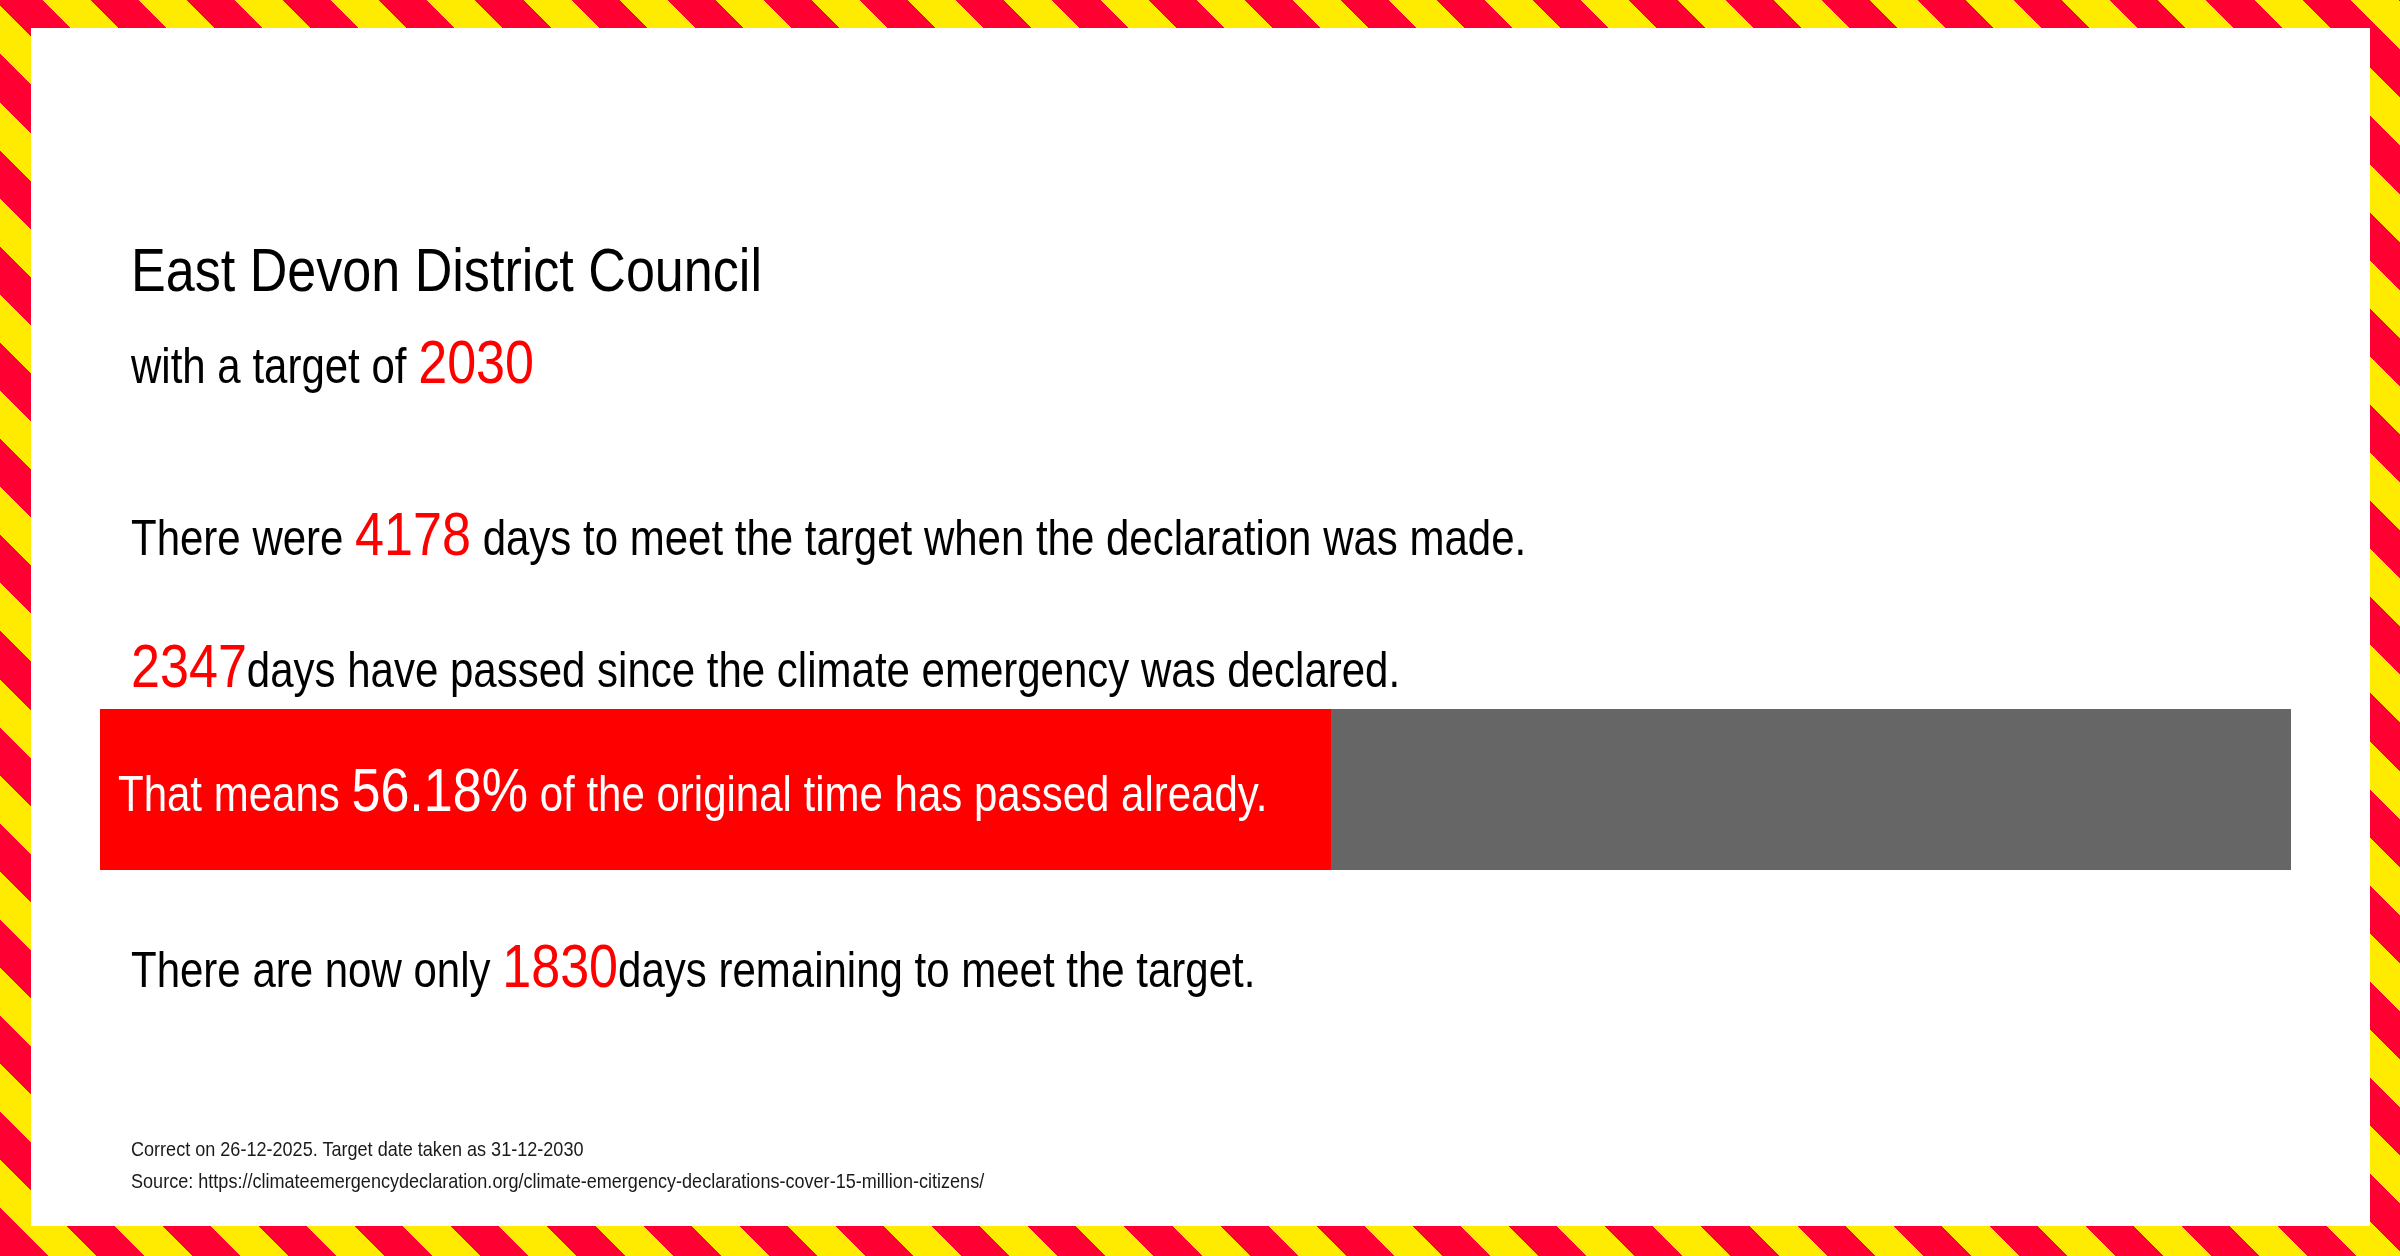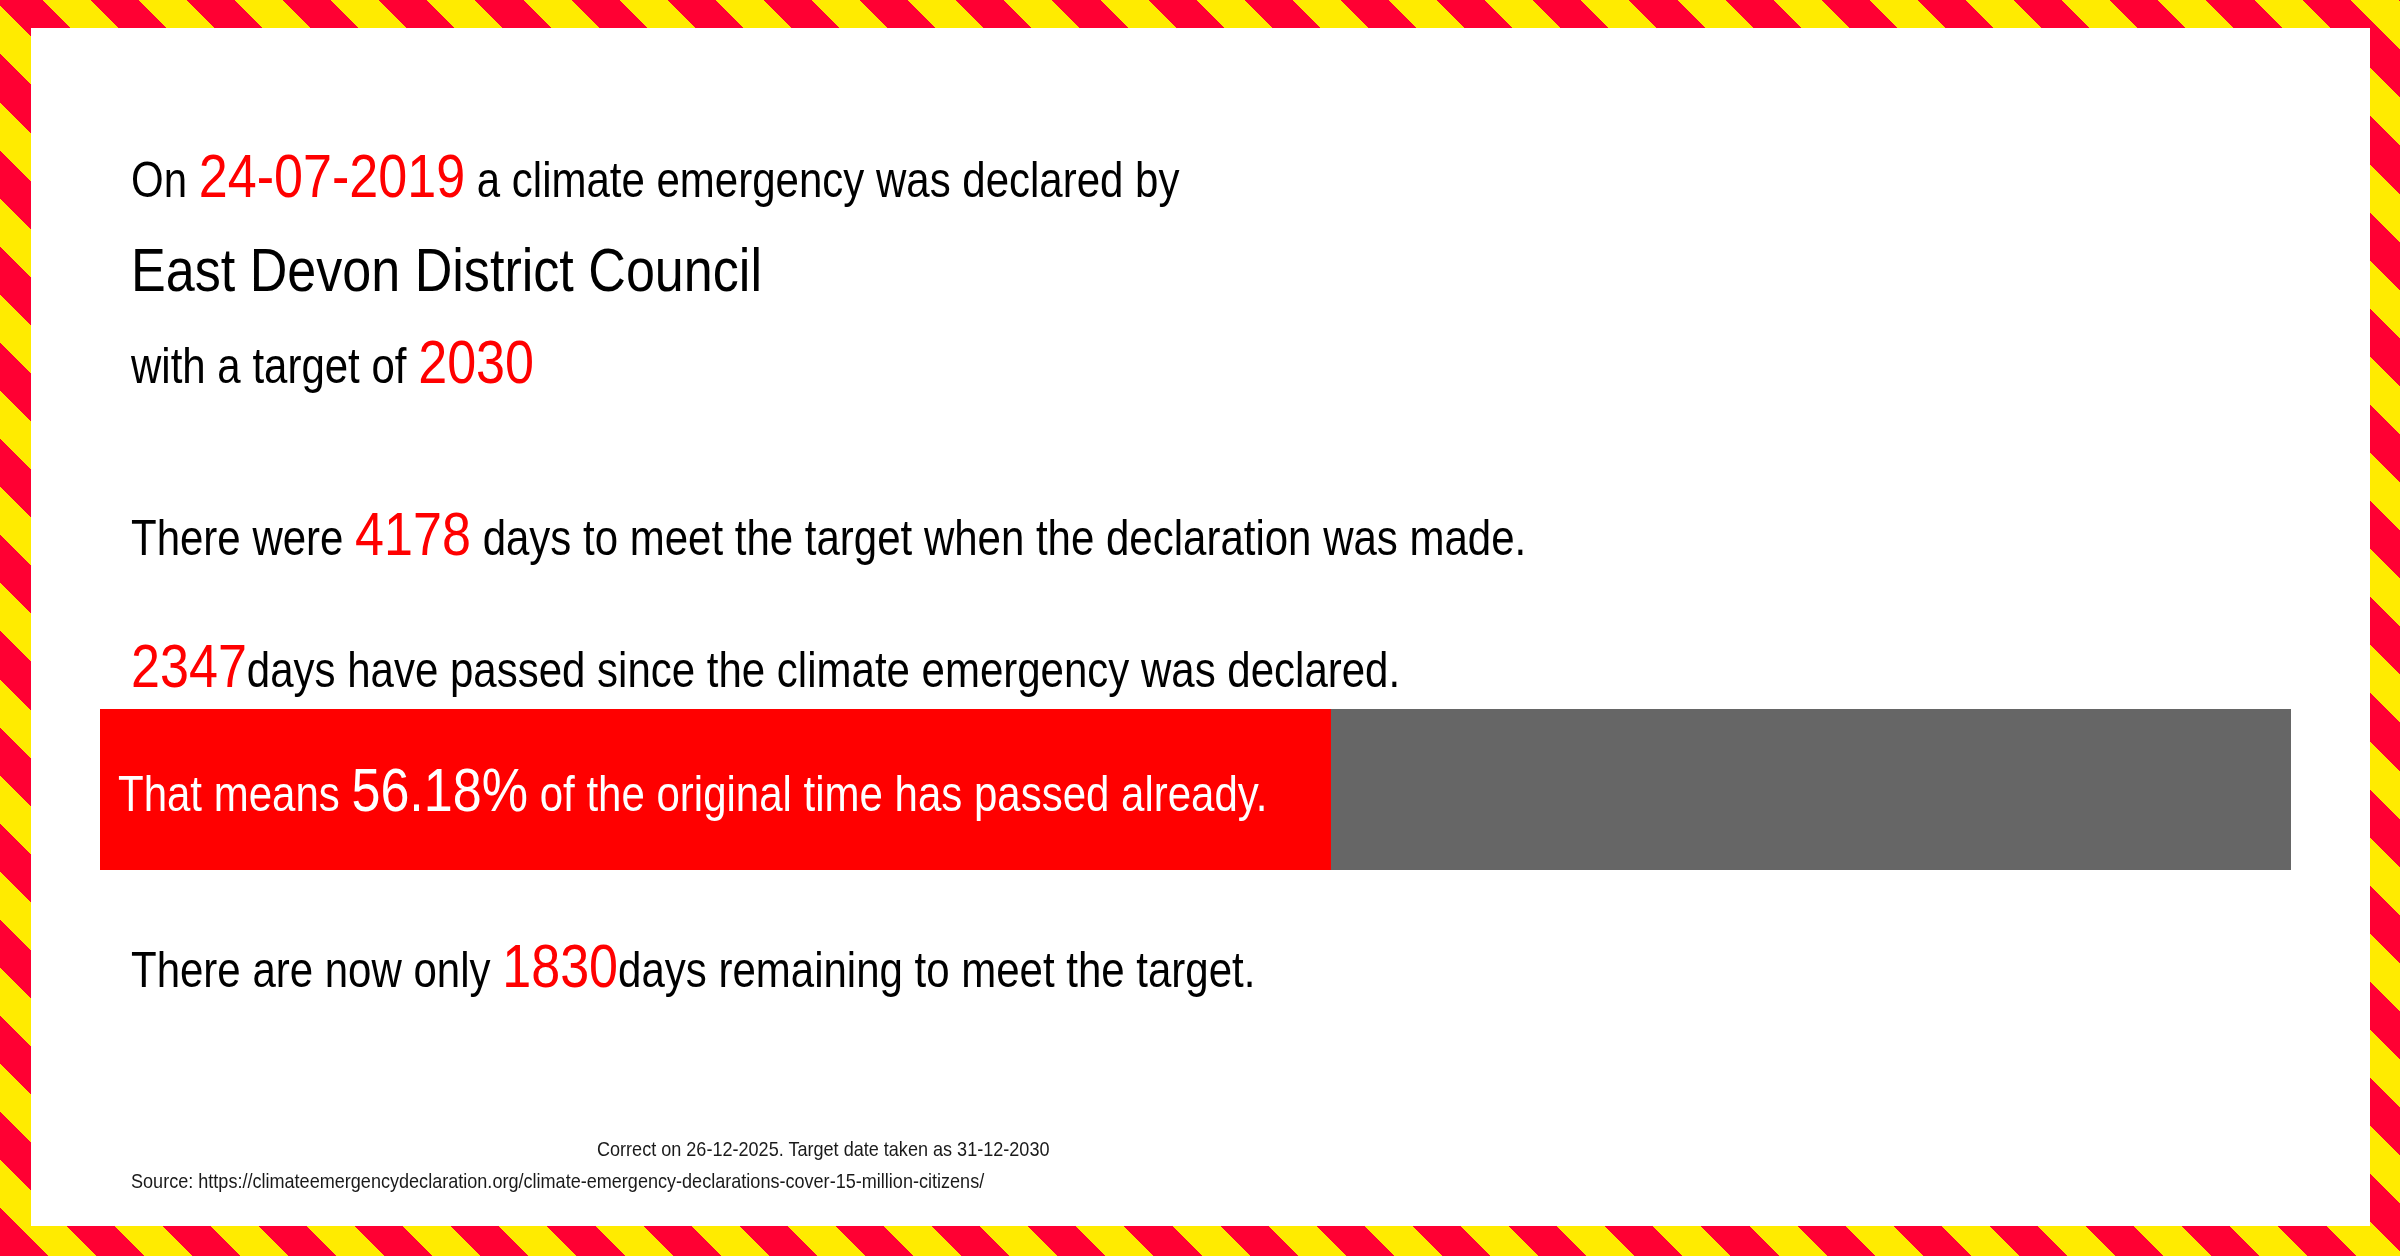--- a/index.html
+++ b/index.html
@@ -117,37 +117,31 @@
 
   
   #footer {
     position: absolute;
     left: 100px;
     top: 1105px;
     color: #1a1a1a;
     font-size: 21px;
     line-height: 32px;
     font-family: "Liberation Sans", sans-serif;
-    text-align: right;
   }
   #footer div { white-space: nowrap; }
   #footer .cond { transform: scaleX(0.86); }
 </style>
 </head>
 <body>
 
 <div id="hazard-frame">
 
   <div id="card">
 
-    <div class="line" id="line-declared">
-      <span class="cond">
-        <span>On </span><span class="num-red date">24-07-2019</span><span> a climate emergency was declared by</span>
-      </span>
-    </div>
 
     <div class="line" id="line-council">
       <span class="cond">East Devon District Council</span>
     </div>
 
     <div class="line" id="line-target">
       <span class="cond">
         <span>with a target of </span><span class="num-red big num-wide">2030</span>
       </span>
     </div>

